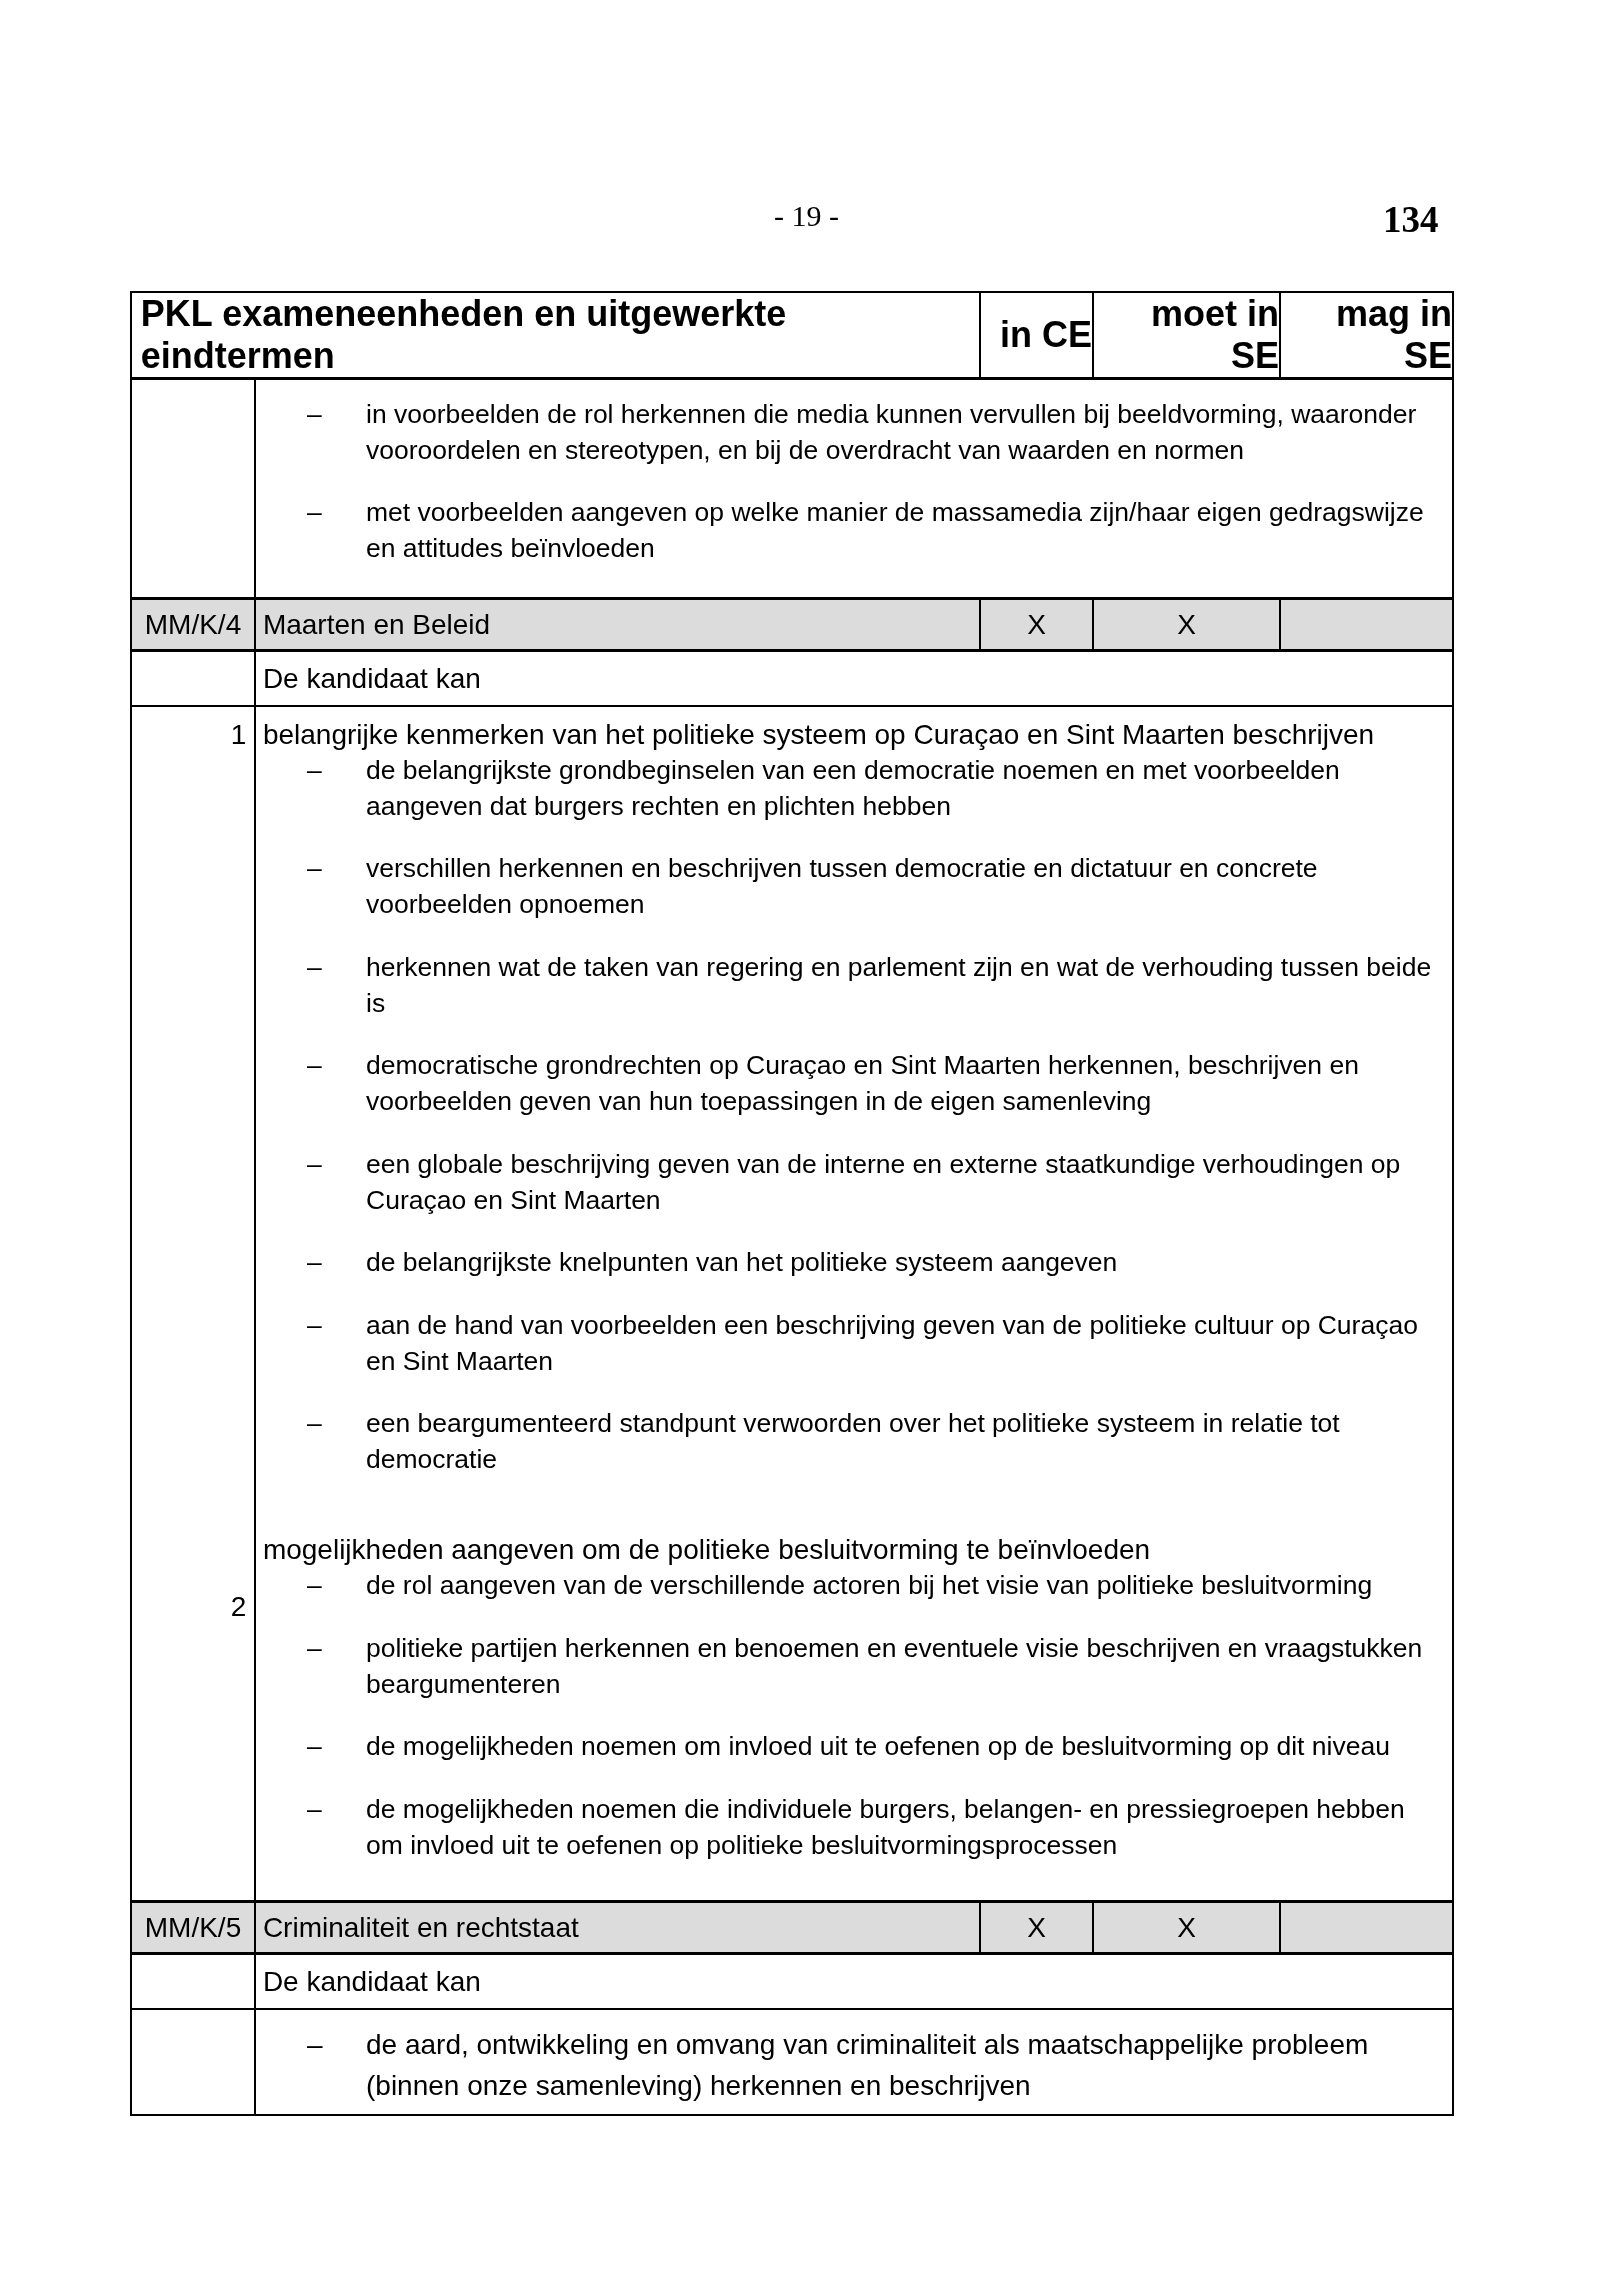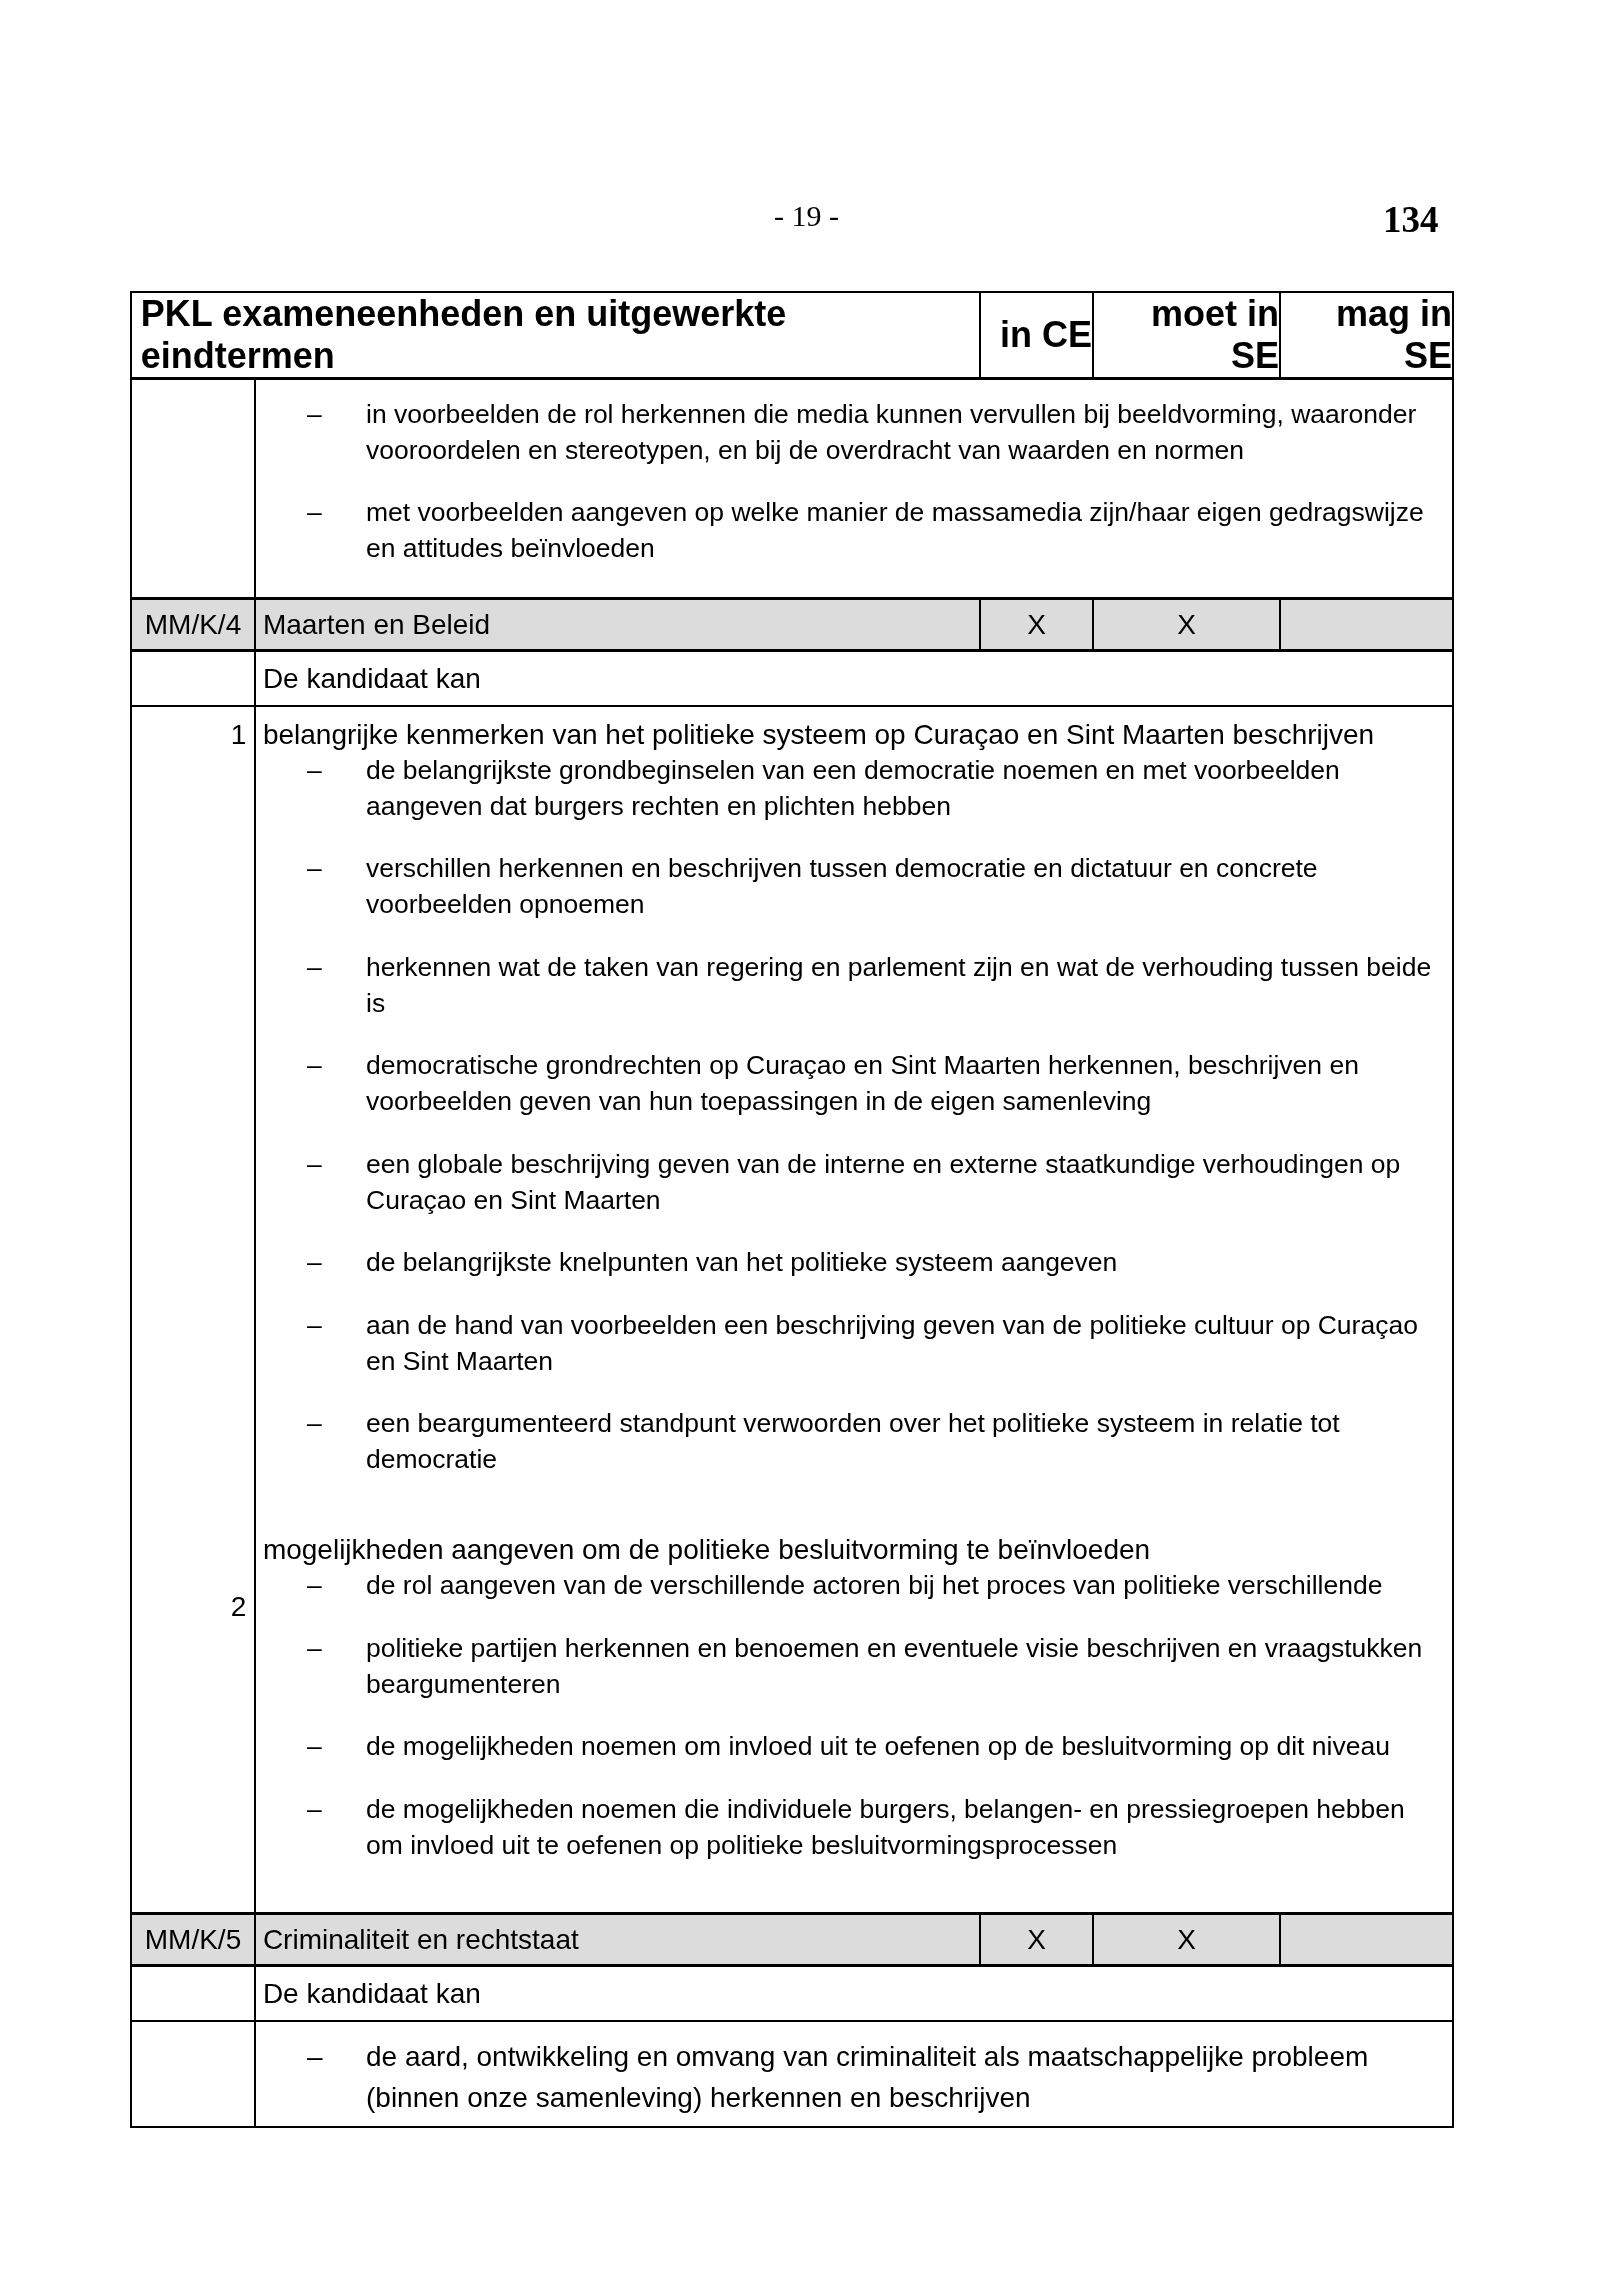--- a/index.html
+++ b/index.html
@@ -72,35 +72,35 @@
   <tr class="intro">
     <td></td>
     <td colspan="4" class="txt">De kandidaat kan</td>
   </tr>
   <tr class="body">
     <td style="padding-top:9.8px;">
       <div class="num">1</div>
       <div style="height:837px"></div>
       <div class="num">2</div>
     </td>
-    <td colspan="4" style="padding-top:9.8px; padding-bottom:23px;">
+    <td colspan="4" style="padding-top:9.8px; padding-bottom:11px;">
       <div class="obj">belangrijke kenmerken van het politieke systeem op Curaçao en Sint Maarten beschrijven</div>
       <ul class="sub">
         <li><span class="dash">–</span><span>de belangrijkste grondbeginselen van een democratie noemen en met voorbeelden aangeven dat burgers rechten en plichten hebben</span></li>
         <li><span class="dash">–</span><span>verschillen herkennen en beschrijven tussen democratie en dictatuur en concrete voorbeelden opnoemen</span></li>
         <li><span class="dash">–</span><span>herkennen wat de taken van regering en parlement zijn en wat de verhouding tussen beide is</span></li>
         <li><span class="dash">–</span><span>democratische grondrechten op Curaçao en Sint Maarten herkennen, beschrijven en voorbeelden geven van hun toepassingen in de eigen samenleving</span></li>
         <li><span class="dash">–</span><span>een globale beschrijving geven van de interne en externe staatkundige verhoudingen op Curaçao en Sint Maarten</span></li>
         <li><span class="dash">–</span><span>de belangrijkste knelpunten van het politieke systeem aangeven</span></li>
         <li><span class="dash">–</span><span>aan de hand van voorbeelden een beschrijving geven van de politieke cultuur op Curaçao en Sint Maarten</span></li>
         <li style="margin-bottom:55px;"><span class="dash">–</span><span>een beargumenteerd standpunt verwoorden over het politieke systeem in relatie tot democratie</span></li>
       </ul>
       <div class="obj">mogelijkheden aangeven om de politieke besluitvorming te beïnvloeden</div>
       <ul class="sub">
-        <li><span class="dash">–</span><span>de rol aangeven van de verschillende actoren bij het proces van politieke verschillende</span></li>
+        <li><span class="dash">–</span><span>de rol aangeven van de verschillende actoren bij het visie van politieke besluitvorming</span></li>
         <li><span class="dash">–</span><span>politieke partijen herkennen en benoemen en eventuele visie beschrijven en vraagstukken beargumenteren</span></li>
         <li><span class="dash">–</span><span>de mogelijkheden noemen om invloed uit te oefenen op de besluitvorming op dit niveau</span></li>
         <li><span class="dash">–</span><span>de mogelijkheden noemen die individuele burgers, belangen- en pressiegroepen hebben om invloed uit te oefenen op politieke besluitvormingsprocessen</span></li>
       </ul>
     </td>
   </tr>
 
   <tr class="unit">
     <td class="code">MM/K/5</td>
     <td class="title">Criminaliteit en rechtstaat</td>

